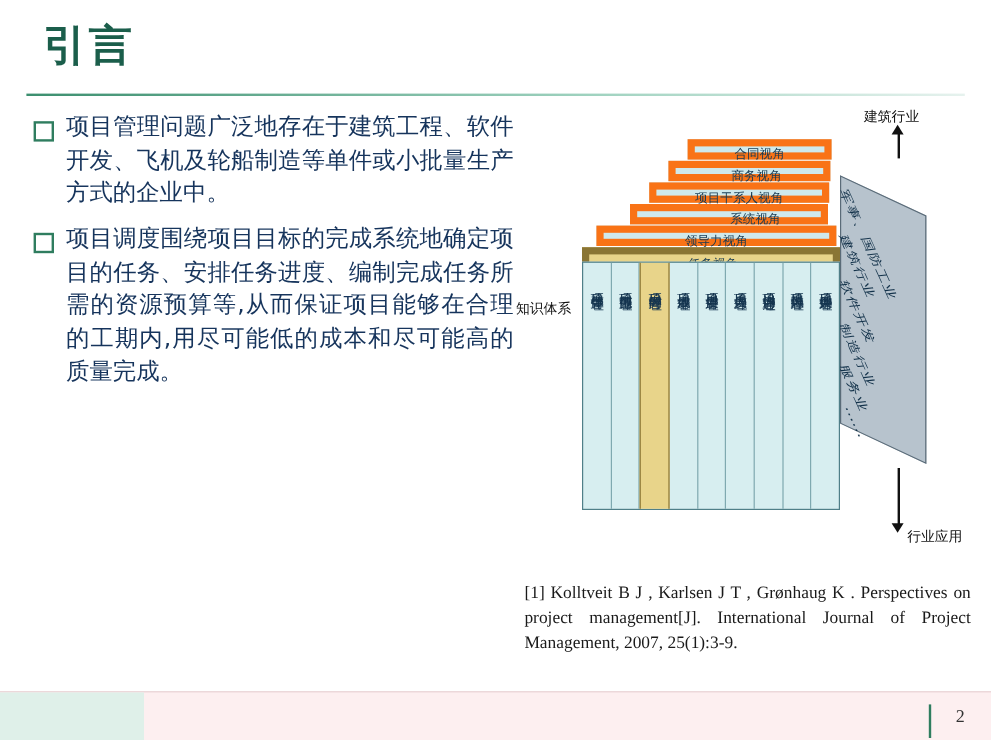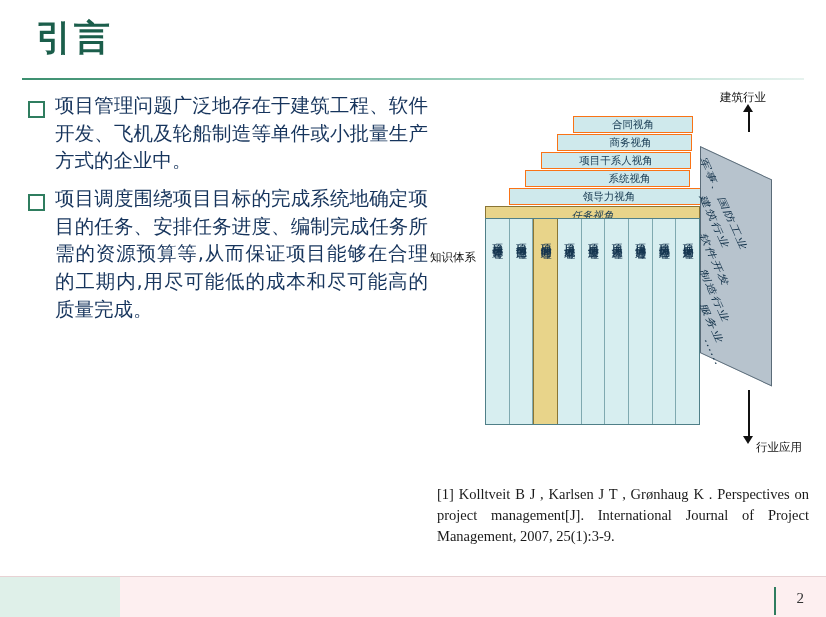--- a/index.html
+++ b/index.html
@@ -128,21 +128,21 @@
     position: absolute;
     left: 55px;
     top: 26px;
     width: 215px;
     height: 98px;
   }
   .layer {
     position: absolute;
     height: 17px;
     background: #cfe9ec;
-    border: 1px solid #f97316;
+    border: 6px solid #f97316;
     font-size: 10.5px;
     color: #173a52;
     text-align: center;
     line-height: 15px;
     font-family: "DejaVu Sans", sans-serif;
     box-sizing: border-box;
     white-space: nowrap;
   }
   .layer.highlight {
     background: #e8d48a;
@@ -263,21 +263,21 @@
 
     <div class="arrow-line" style="left:318px; top:300px; width:1.5px; height:48px;"></div>
     <div class="arrow-head" style="left:313px; top:346px; border-left:5px solid transparent; border-right:5px solid transparent; border-top:8px solid #111;"></div>
     <div class="axis-label" style="left:326px; top:350px;">行业应用</div>
 
     <div class="cube-top-face">
       <div class="layer" style="left:88px; top:0px; width:120px;">合同视角</div>
       <div class="layer" style="left:72px; top:18px; width:135px;padding-left:12px;">商务视角</div>
       <div class="layer" style="left:56px; top:36px; width:150px;">项目干系人视角</div>
       <div class="layer" style="left:40px; top:54px; width:165px;padding-left:44px;">系统视角</div>
-      <div class="layer" style="left:24px; top:72px; width:200px;">领导力视角</div>
+      <div class="layer" style="left:12px; top:72px; width:200px;">领导力视角</div>
       <div class="layer highlight" style="left:0px; top:90px; width:215px; height:19px; line-height:17px;">任务视角</div>
     </div>
 
     <div class="side-face">
       <div class="side-label" style="left:8px; top:6px;">军事、国防工业</div>
       <div class="side-label" style="left:8px; top:44px;">建筑行业</div>
       <div class="side-label" style="left:8px; top:82px;">软件开发</div>
       <div class="side-label" style="left:8px; top:118px;">制造行业</div>
       <div class="side-label" style="left:8px; top:152px;">服务业</div>
       <div class="side-dots" style="left:10px; top:186px;">⋯⋯</div>

